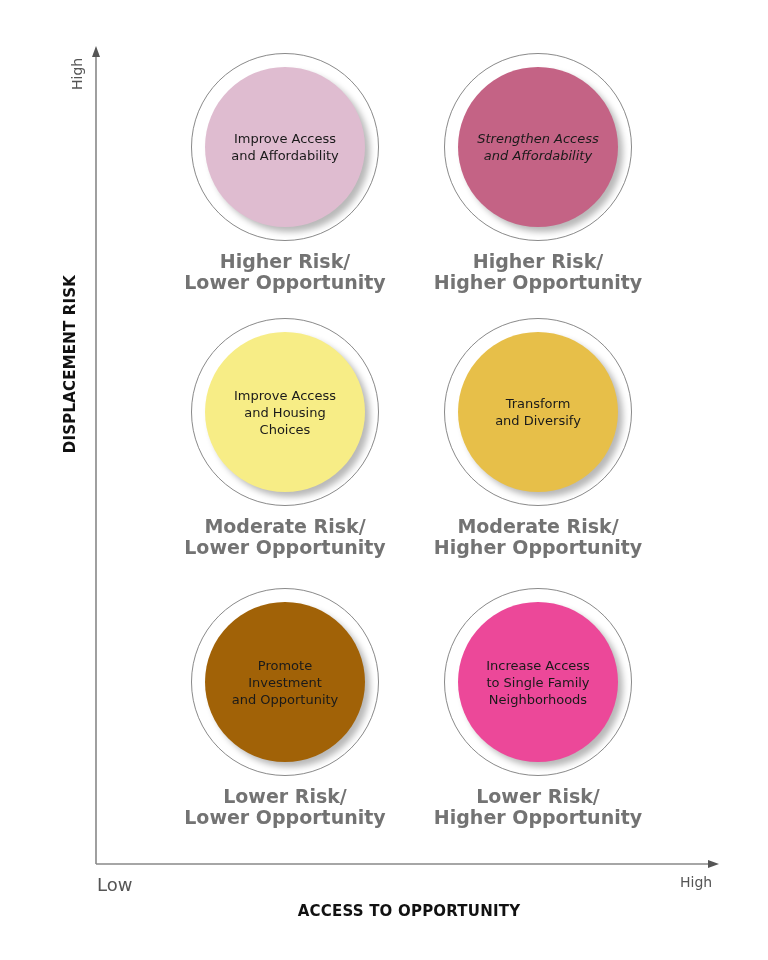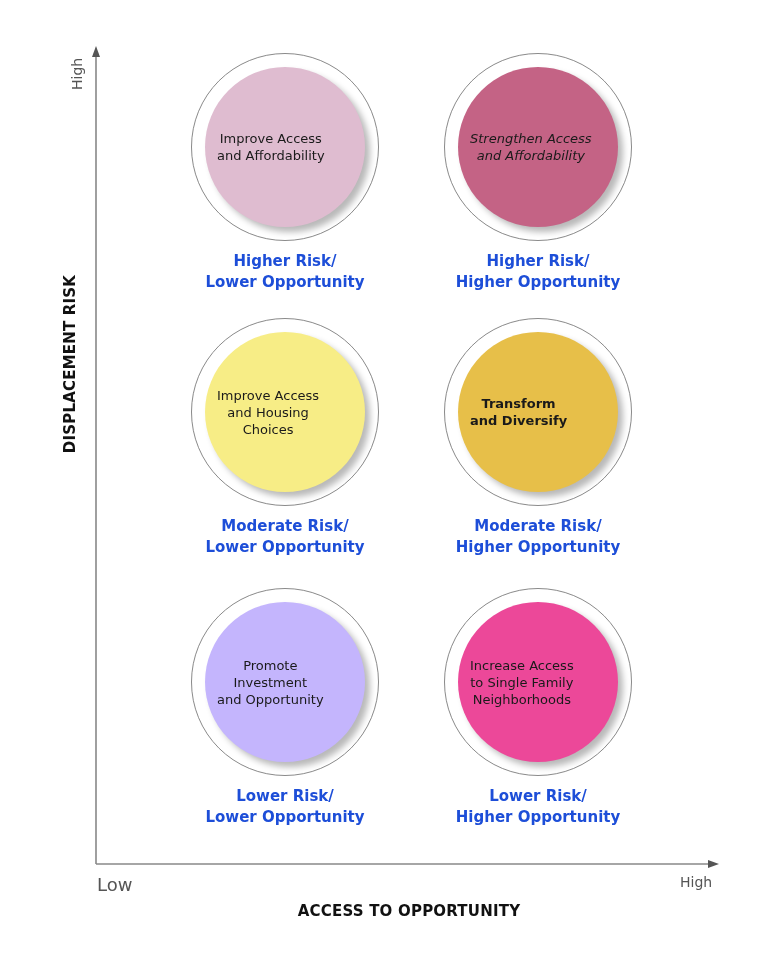--- a/index.html
+++ b/index.html
@@ -13,24 +13,24 @@
                transform: rotate(-90deg); transform-origin: center; font-size: 15px; font-weight: bold;
                text-align: center; line-height: 24px; letter-spacing: 0.2px; }
     .x-low { position: absolute; left: 97px; top: 874px; font-size: 18px; color: #555; }
     .x-high { position: absolute; left: 680px; top: 874px; font-size: 14px; color: #555; }
     .x-title { position: absolute; left: 0; width: 818px; top: 902px; text-align: center;
                font-size: 15px; font-weight: bold; letter-spacing: 0.2px; }
     .cell { position: absolute; width: 260px; text-align: center; }
     .ring { position: relative; width: 188px; height: 188px; margin: 0 auto; border-radius: 50%;
             border: 1px solid #8a8a8a; box-sizing: border-box; background: #fff; }
     .disc { position: absolute; left: 13px; top: 13px; width: 160px; height: 160px; border-radius: 50%;
-            display: flex; align-items: center; justify-content: flex-start;
+            display: flex; align-items: center; justify-content: center;
             box-shadow: 5px 5px 6px rgba(0,0,0,0.28); }
     .disc-text { font-size: 13px; line-height: 17px; color: #1a1a1a; padding: 0 12px; white-space: pre-line; }
-    .caption { margin-top: 10px; font-size: 15px; font-weight: bold; line-height: 21px; color: #1d4ed8; }
+    .caption { margin-top: 10px; font-size: 19px; font-weight: bold; line-height: 21px; color: #737373; }
     .caption span { display: block; }
   </style>
 </head>
 <body>
 
 <svg class="axis-svg" viewBox="0 0 768 960">
   <line x1="96" y1="864" x2="96" y2="54" stroke="#888" stroke-width="1.6"></line>
   <polygon points="96,46 92,57 100,57" fill="#555"></polygon>
   <line x1="96" y1="864" x2="710" y2="864" stroke="#888" stroke-width="1.6"></line>
   <polygon points="719,864 708,860 708,868" fill="#555"></polygon>
@@ -77,34 +77,34 @@
     </div>
   </div>
   <div class="caption">
     <span>Moderate Risk/</span>
     <span>Lower Opportunity</span>
   </div>
 </div>
 
 <div class="cell" style="left:408px; top:318px;">
   <div class="ring">
-    <div class="disc" style="background: rgb(231, 191, 73); font-weight: bold;">
+    <div class="disc" style="background: rgb(231, 191, 73);">
       <div class="disc-text">Transform
 and Diversify</div>
     </div>
   </div>
   <div class="caption">
     <span>Moderate Risk/</span>
     <span>Higher Opportunity</span>
   </div>
 </div>
 
 <div class="cell" style="left:155px; top:588px;">
   <div class="ring">
-    <div class="disc" style="background: #c4b5fd;">
+    <div class="disc" style="background: #a16207;">
       <div class="disc-text">Promote
 Investment
 and Opportunity</div>
     </div>
   </div>
   <div class="caption">
     <span>Lower Risk/</span>
     <span>Lower Opportunity</span>
   </div>
 </div>

